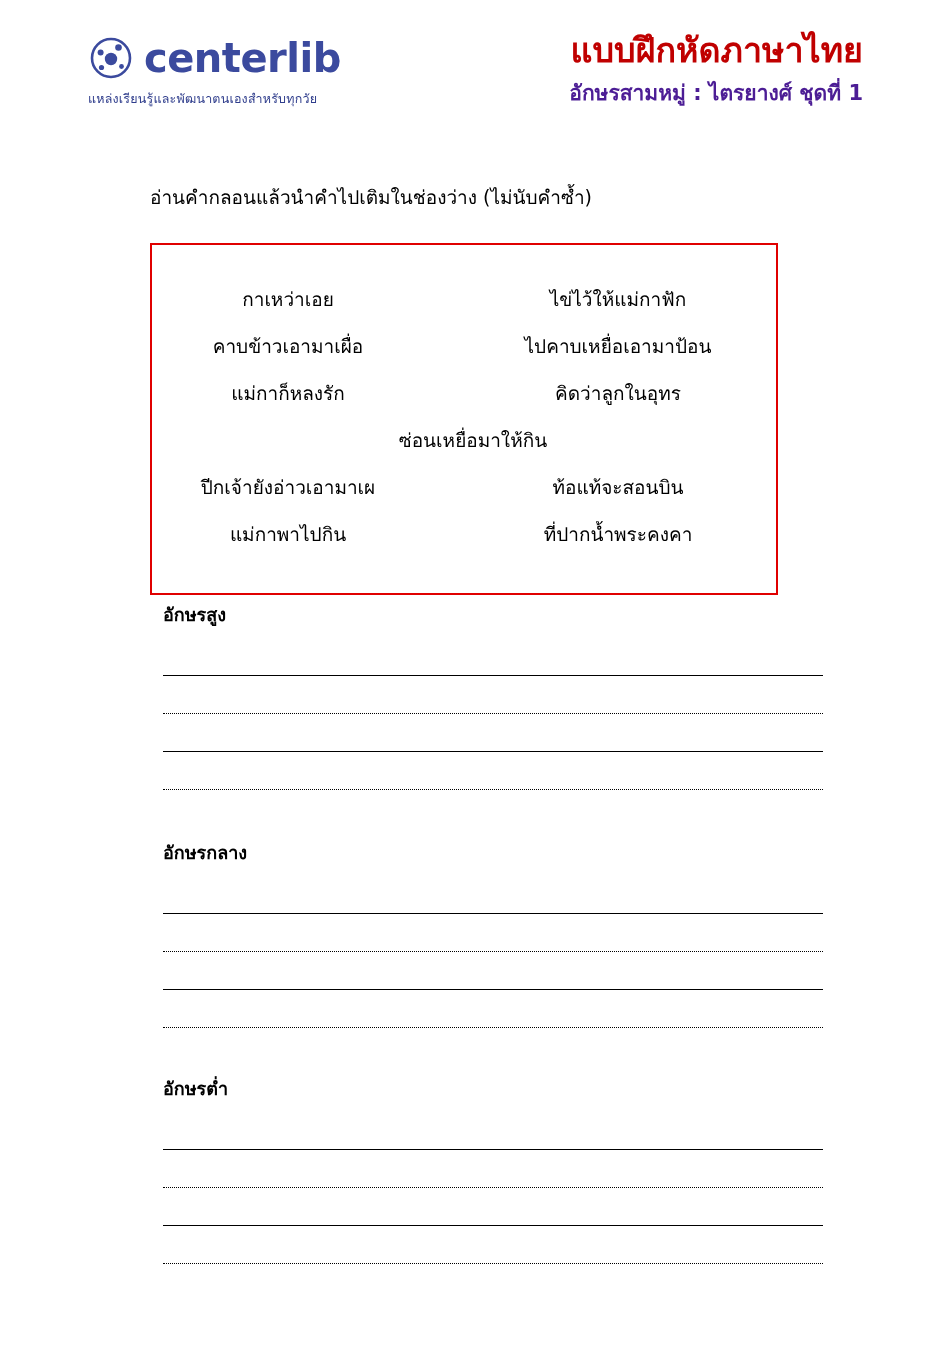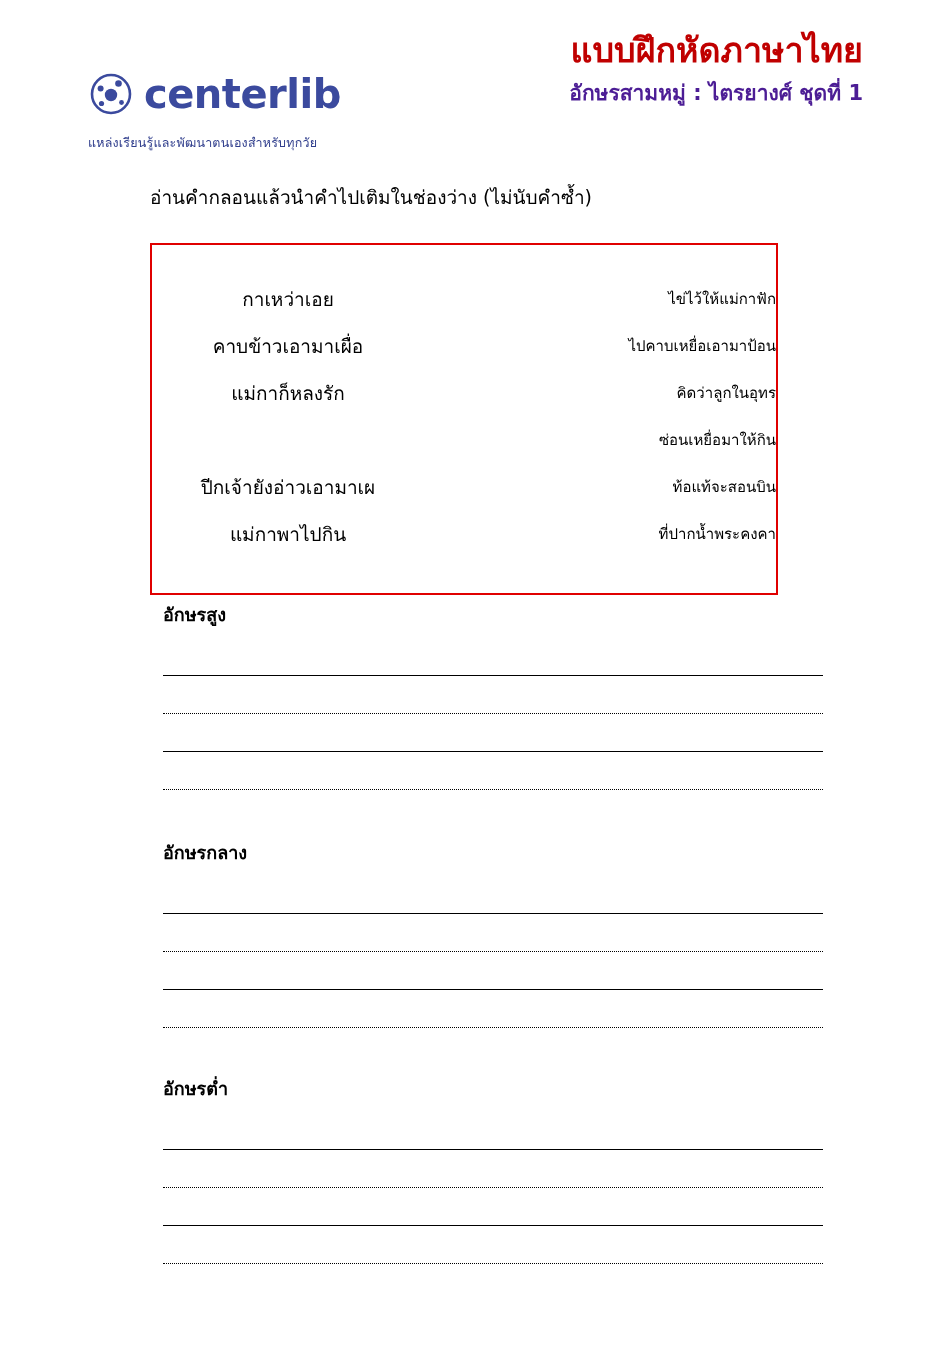--- a/index.html
+++ b/index.html
@@ -28,38 +28,37 @@
   .logo-block {
     position: absolute;
     left: 88px;
     top: 5px;
     width: 330px;
   }
   .logo-row {
     display: flex;
     align-items: center;
     gap: 10px;
-    margin-top: 36px;
   }
   .logo-mark {
     width: 46px;
     height: 46px;
     flex: 0 0 auto;
     position: relative;
   }
   .logo-text {
     font-size: 40px;
     font-weight: bold;
     color: #3b4a9e;
     letter-spacing: -0.5px;
     line-height: 1;
     font-family: "DejaVu Sans", "Liberation Sans", sans-serif;
   }
   .logo-tagline {
-    margin-top: 16px;
+    margin-top: 8px;
     font-size: 12.5px;
     color: #2f3d8c;
     letter-spacing: 0.2px;
     white-space: nowrap;
   }
 
   .title-block {
     position: absolute;
     right: 88px;
     top: 0;
@@ -115,24 +114,24 @@
   .poem-col-left {
     width: 290px;
     text-align: center;
     padding-right: 18px;
     box-sizing: border-box;
     font-size: 19px;
     white-space: nowrap;
   }
   .poem-col-right {
     flex: 1;
-    text-align: right;
+    text-align: center;
     padding-left: 18px;
     box-sizing: border-box;
-    font-size: 15px;
+    font-size: 19px;
     white-space: nowrap;
   }
 
   
   .section {
     position: absolute;
     left: 0;
     width: 951px;
   }
   .section-label {

